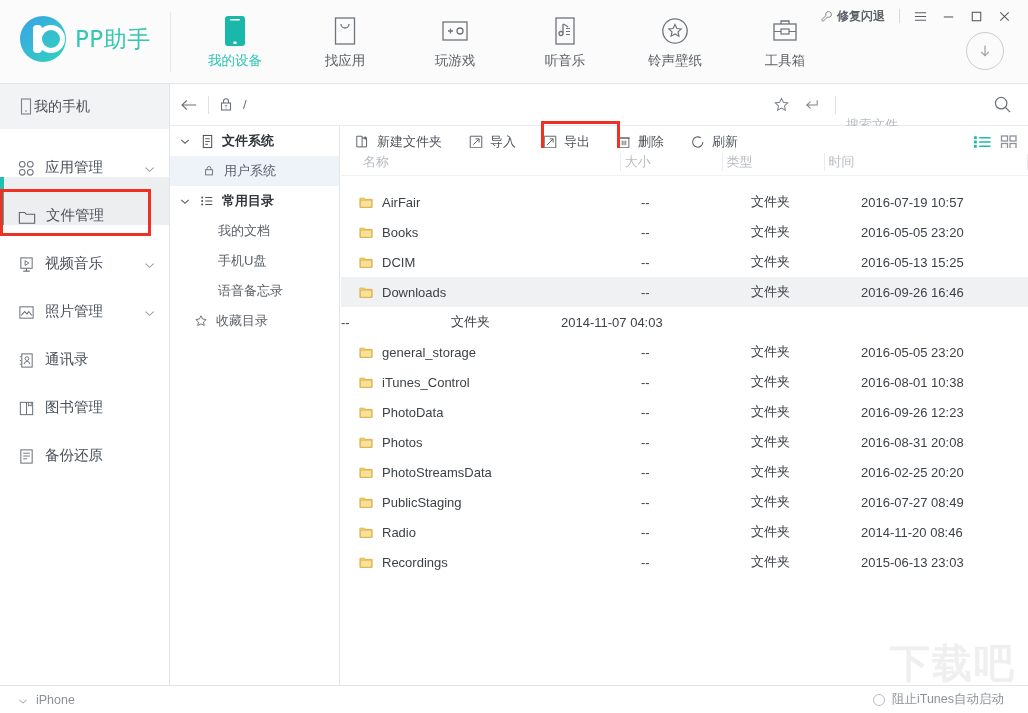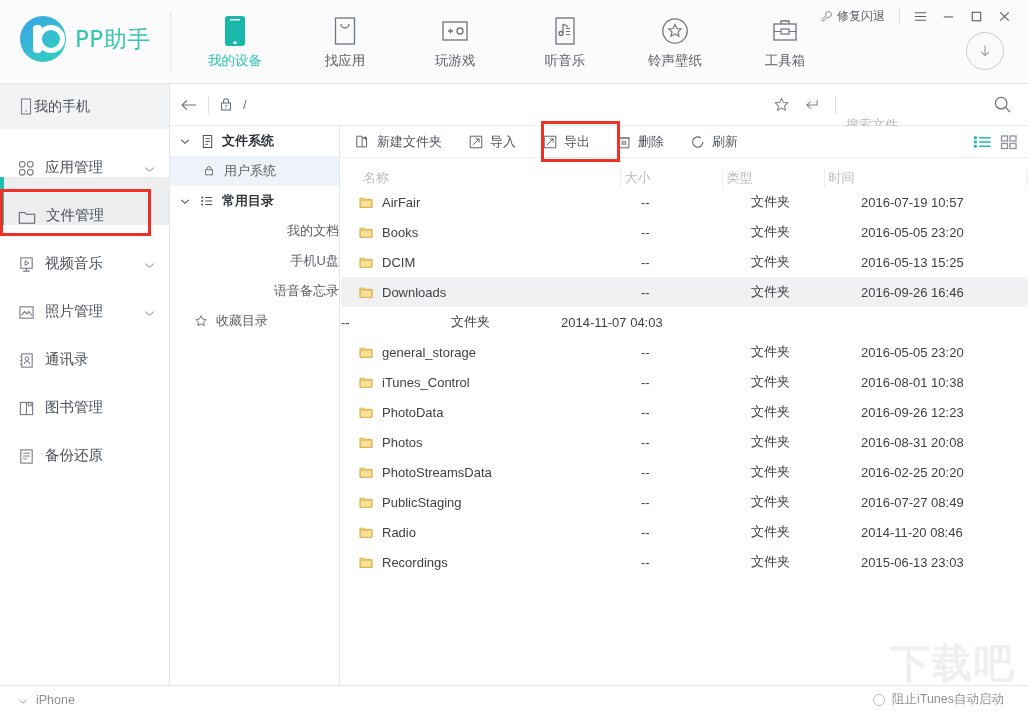--- a/index.html
+++ b/index.html
@@ -57,21 +57,21 @@
   .nav-ico { height: 34px; display: flex; align-items: center; justify-content: center; }
   .nav-label { font-size: 13.5px; color: #5c6166; margin-top: 4px; }
   .nav-item.active .nav-label { color: #2bc4b4; }
 
   .winbar {
     position: absolute; right: 10px; top: 4px;
     display: flex; align-items: center; gap: 0px; height: 24px;
   }
   .fix-btn {
     display: flex; align-items: center; gap: 4px;
-    font-size: 12px; color: #5a6068; padding: 0 8px; cursor: pointer;
+    font-size: 12px; color: #5a6068; padding: 0 8px; cursor: pointer; font-weight: bold;
   }
   .winsep { width: 1px; height: 14px; background: #d6d9dd; margin: 0 6px; }
   .winbtn {
     width: 28px; height: 22px; display: flex; align-items: center;
     justify-content: center; cursor: pointer; color: #5a6068;
   }
   .dlbtn {
     position: absolute; right: 24px; top: 32px;
     width: 38px; height: 38px; border-radius: 50%;
     border: 1px solid #c9ccd1; display: flex; align-items: center;
@@ -112,21 +112,21 @@
   .tree-row {
     height: 30px; display: flex; align-items: center; gap: 6px;
     font-size: 13px; color: #5c6269; cursor: pointer; padding-left: 8px;
   }
   .tree-row.group { color: #31363c; font-weight: bold; }
   .tree-row.selected { background: #eef3fa; }
   .tree-row .tw { width: 14px; display: flex; justify-content: center; flex: none; }
   .tree-row .tico { width: 18px; display: flex; justify-content: center; flex: none; }
   .tree-row .tlbl { white-space: nowrap; }
   .tree-row.indent { padding-left: 30px; }
-  .tree-row.indent2 { padding-left: 48px; justify-content: flex-end; }
+  .tree-row.indent2 { padding-left: 48px; }
 
   
   .addrbar {
     position: absolute; left: 170px; top: 84px; width: 858px; height: 42px;
     background: #ffffff; border-bottom: 1px solid #e8eaec;
     display: flex; align-items: center;
   }
   .addr-back { width: 38px; display: flex; justify-content: center; cursor: pointer; }
   .addr-sep { width: 1px; height: 18px; background: #dfe2e5; }
   .addr-lock { width: 34px; display: flex; justify-content: center; cursor: pointer; }
@@ -152,21 +152,21 @@
   }
   .tb-right { margin-left: auto; display: flex; align-items: center; gap: 8px; padding-right: 10px; }
   .viewbtn { cursor: pointer; display: flex; }
   .redbox-export {
     position: absolute; left: 541px; top: 121px; width: 79px; height: 41px;
     border: 3px solid #ee3124; pointer-events: none;
   }
 
   
   .listhead {
-    position: absolute; left: 341px; top: 164px; width: 687px; height: 28px;
+    position: absolute; left: 341px; top: 148px; width: 687px; height: 28px;
     display: flex; align-items: center; font-size: 13px; color: #b7bbc0;
     border-bottom: 1px solid #f0f1f3; background: #ffffff;
   }
   .filelist {
     position: absolute; left: 341px; top: 187px; width: 767px; height: 498px;
     background: #ffffff; overflow: hidden;
   }
   .frow {
     height: 30px; display: flex; align-items: center; font-size: 13px;
     color: #3c4248; cursor: pointer;

